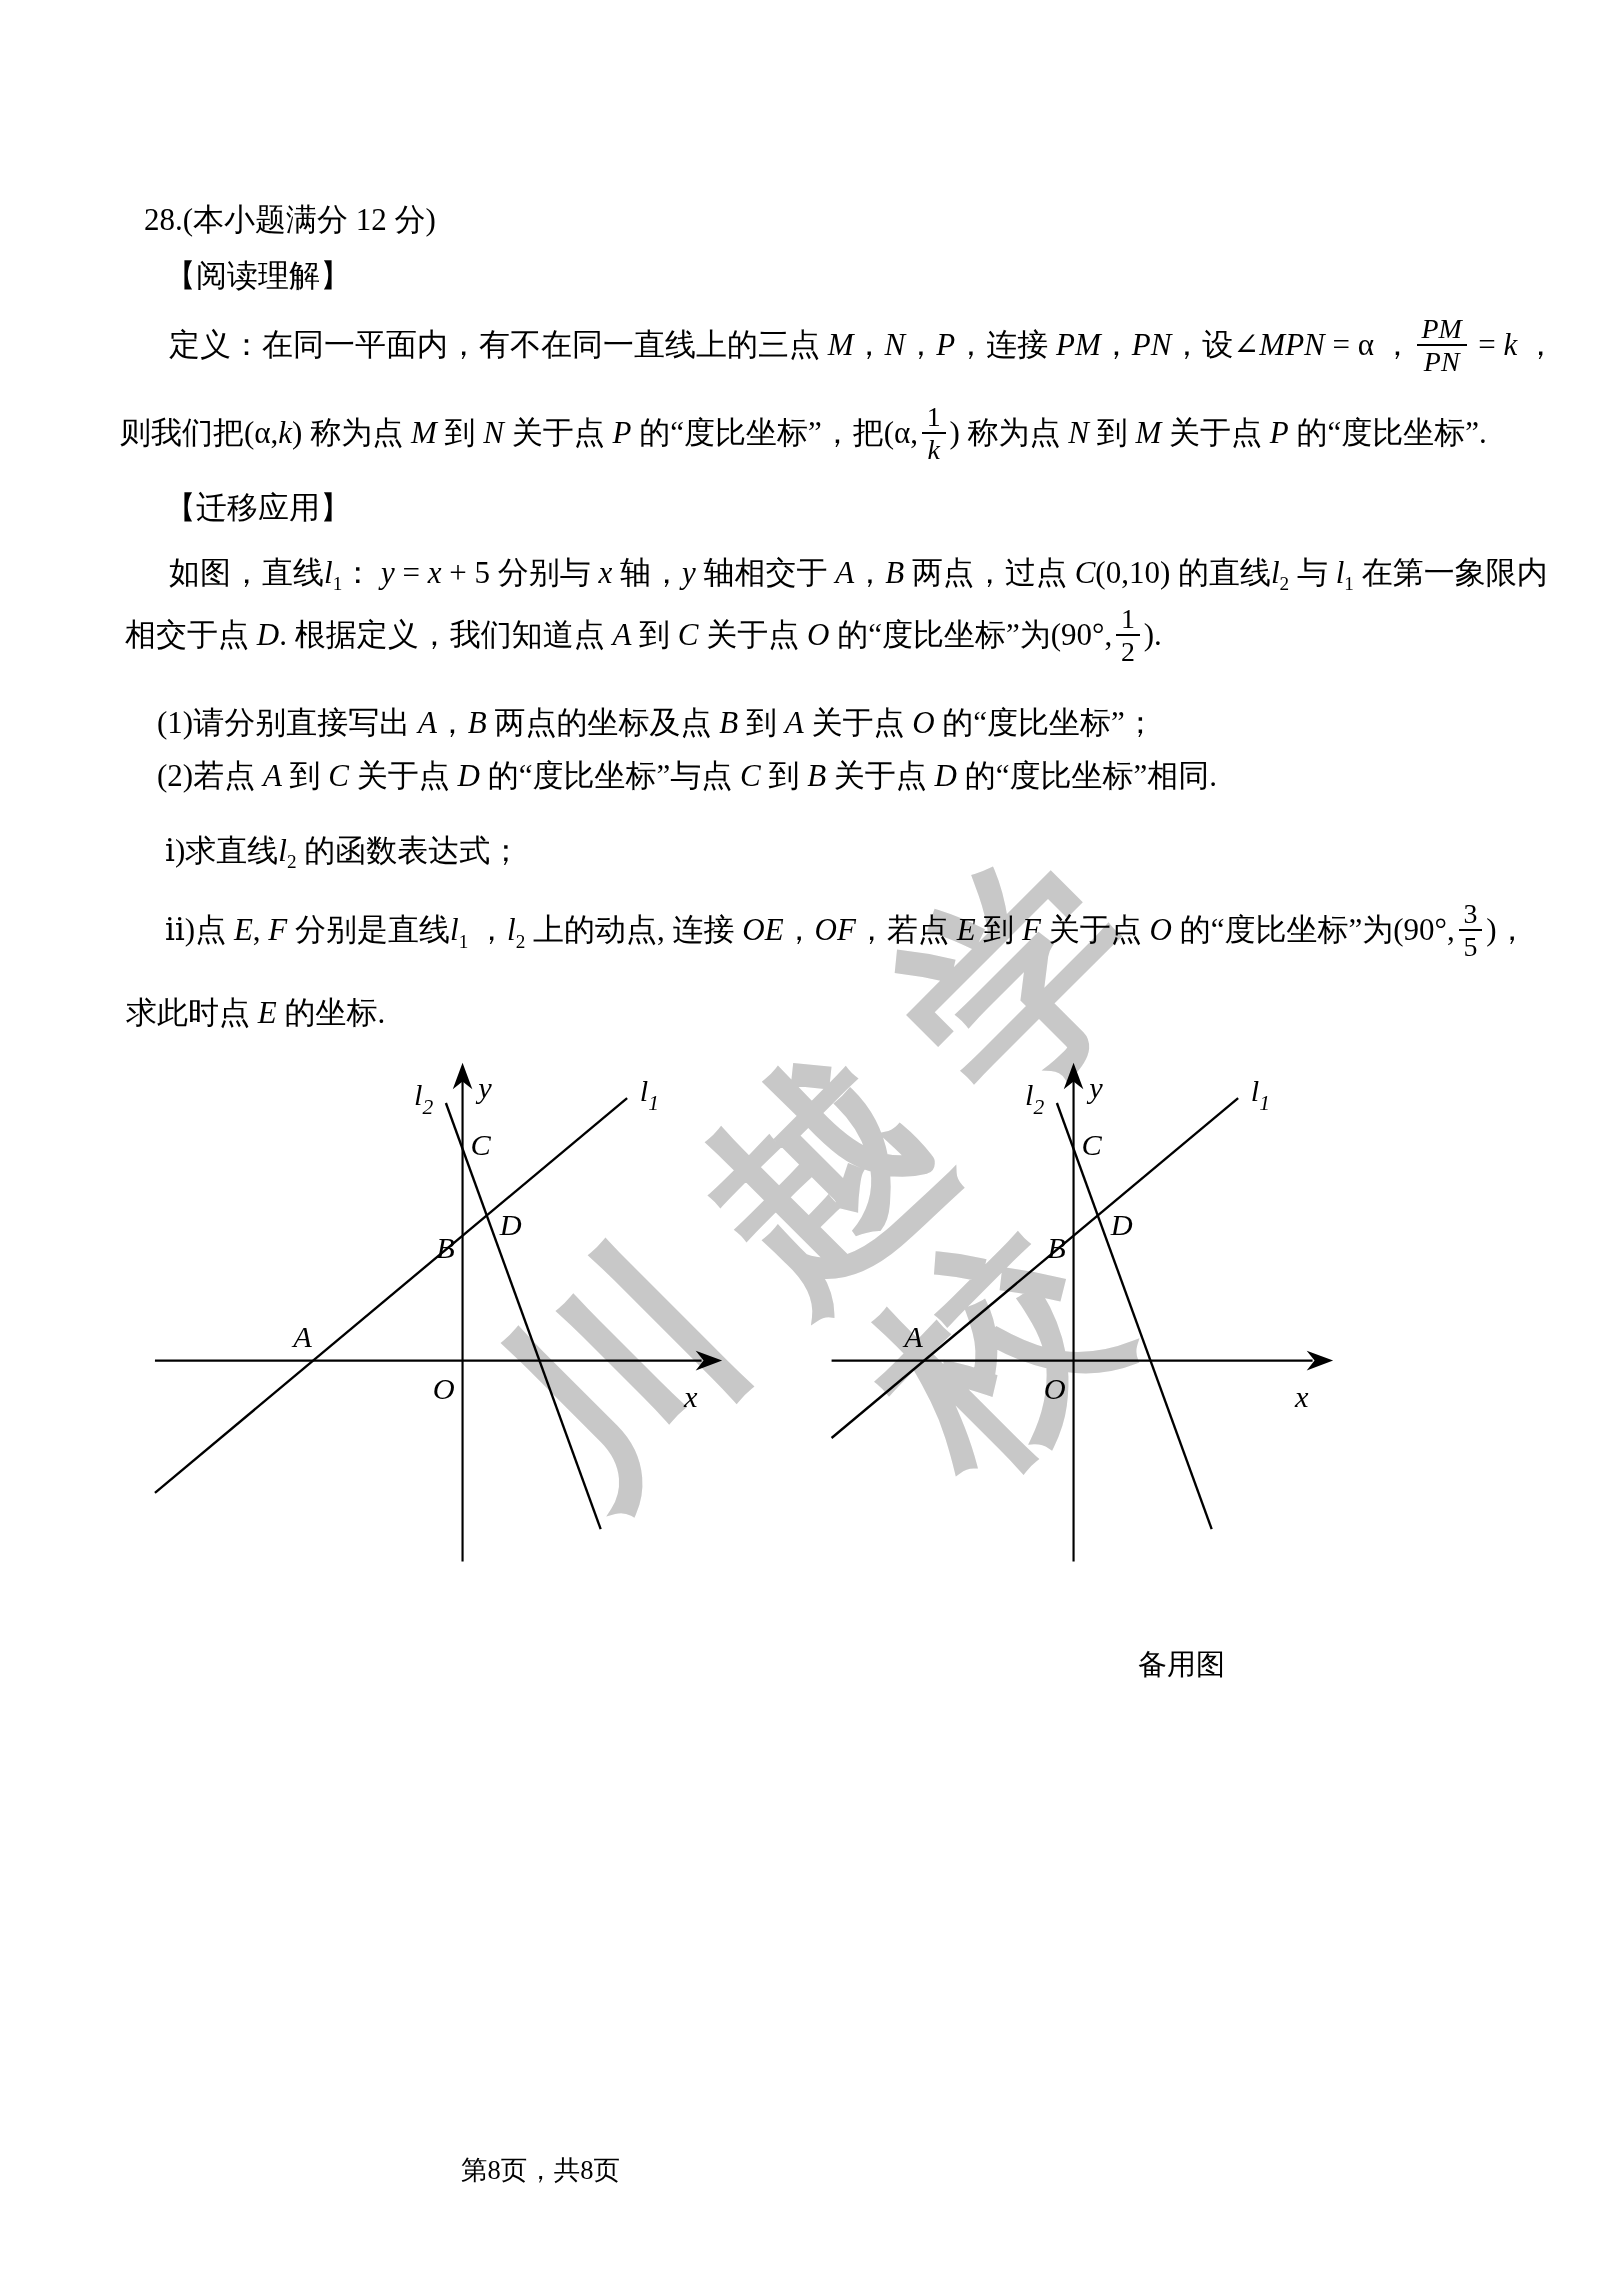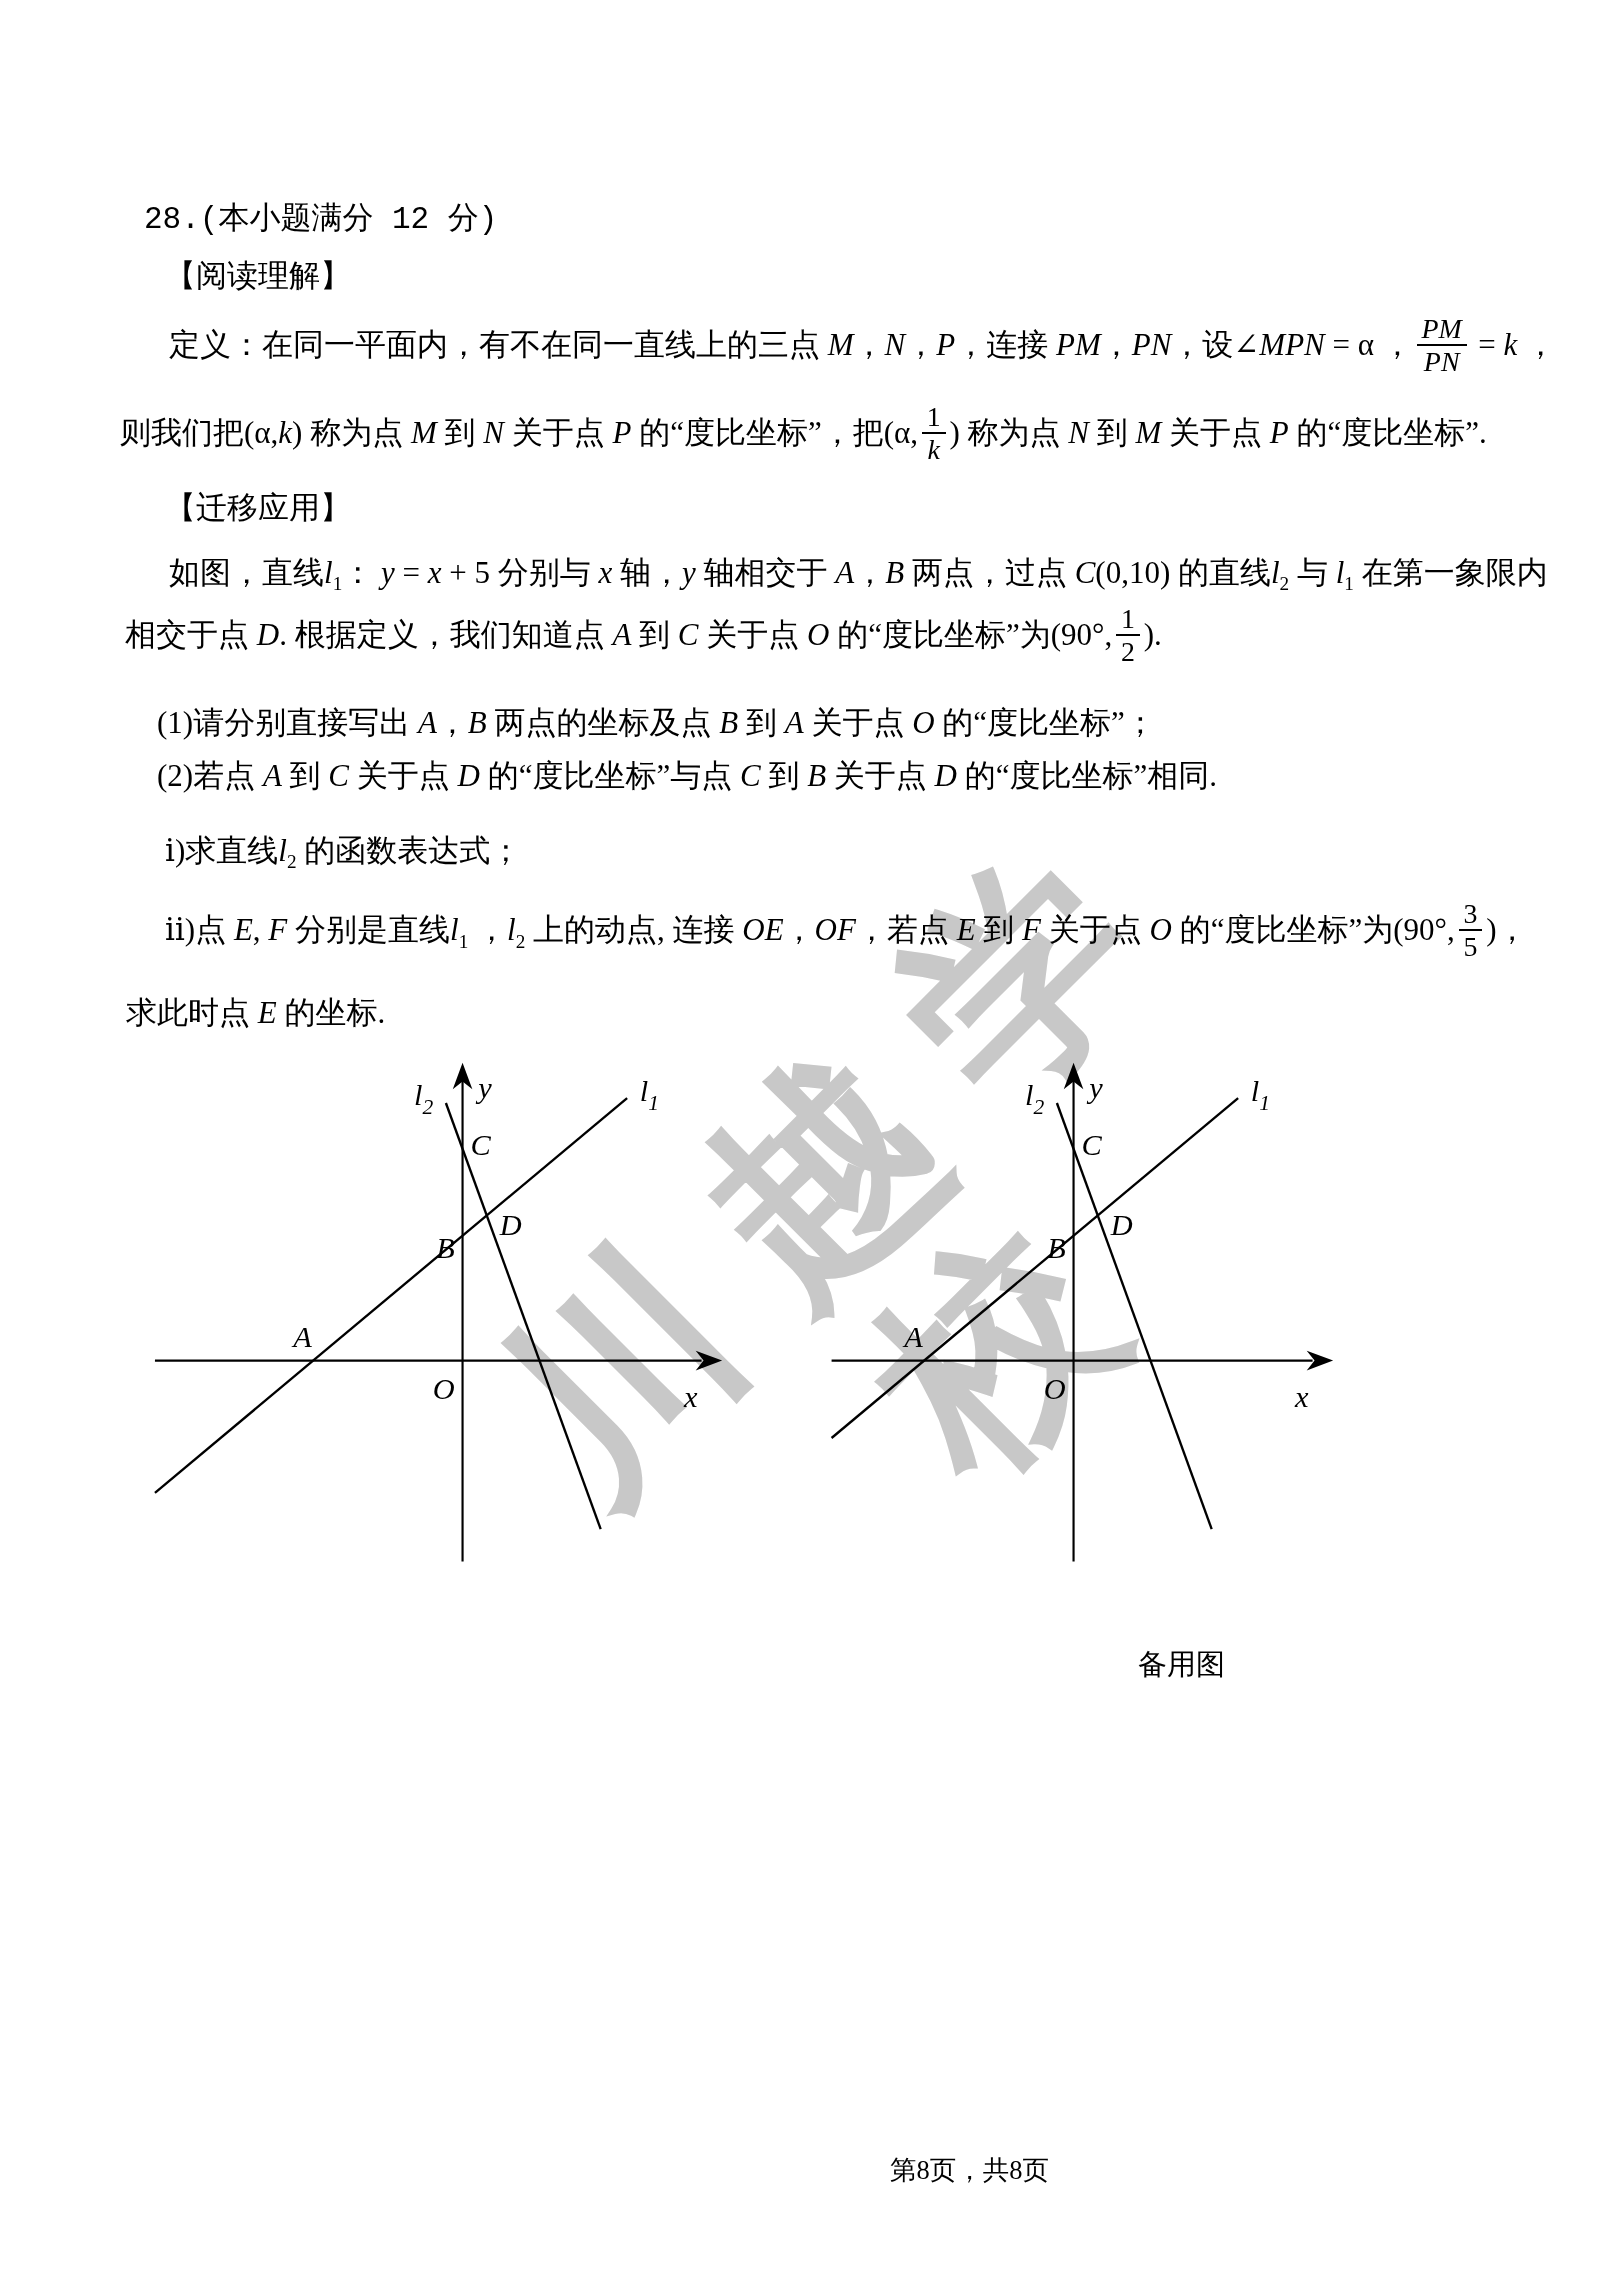--- a/index.html
+++ b/index.html
@@ -19,29 +19,29 @@
     position:absolute;left:304px;top:1034px;width:1078px;height:245px;
     line-height:245px;text-align:center;font-size:221px;letter-spacing:59px;
     font-weight:bold;z-index:0;transform:rotate(-45deg);user-select:none;
     font-family:"Liberation Serif","DejaVu Serif",serif;
   }
   .graph{position:absolute;width:588px;height:529px;z-index:1;}
   .graph text{font-family:"Liberation Serif","DejaVu Serif",serif;font-style:italic;font-size:31px;fill:#000;}
   .graph .sub{font-size:22px;}
   .caption{position:absolute;left:833px;top:1645px;width:392px;text-align:right;
            font-size:29px;z-index:2;}
-  .footer{position:absolute;left:461px;top:2152px;width:588px;text-align:right;
+  .footer{position:absolute;left:461px;top:2152px;width:588px;text-align:left;
           font-size:26.5px;z-index:2;}
 </style>
 </head>
 <body>
 
 <div class="watermark" style="color:#c8c8c8;">川越学校</div>
 
-<div class="line" style="left:144px;top:199px;font-family:Liberation Mono, monospace;">28.(本小题满分 12 分)</div>
+<div class="line" style="left:144px;top:199px;">28.(本小题满分 12 分)</div>
 <div class="line" style="left:165px;top:255px;">【阅读理解】</div>
 <div class="line" style="left:169px;top:316px;">定义：在同一平面内，有不在同一直线上的三点 <span class="v">M</span>，<span class="v">N</span>，<span class="v">P</span>，连接 <span class="v">PM</span>，<span class="v">PN</span>，设∠<span class="v">MPN</span> = α ，<span class="frac"><span class="num v">PM</span><span class="den v">PN</span></span> = <span class="v">k</span> ，</div>
 <div class="line" style="left:120px;top:404px;">则我们把(α,<span class="v">k</span>) 称为点 <span class="v">M</span> 到 <span class="v">N</span> 关于点 <span class="v">P</span> 的“度比坐标”，把(α,<span class="frac"><span class="num">1</span><span class="den v">k</span></span>) 称为点 <span class="v">N</span> 到 <span class="v">M</span> 关于点 <span class="v">P</span> 的“度比坐标”.</div>
 <div class="line" style="left:165px;top:487px;text-align:right;">【迁移应用】</div>
 <div class="line" style="left:169px;top:552px;text-align:right;">如图，直线<span class="v">l</span><sub>1</sub>： <span class="v">y</span> = <span class="v">x</span> + 5 分别与 <span class="v">x</span> 轴，<span class="v">y</span> 轴相交于 <span class="v">A</span>，<span class="v">B</span> 两点，过点 <span class="v">C</span>(0,10) 的直线<span class="v">l</span><sub>2</sub> 与 <span class="v">l</span><sub>1</sub> 在第一象限内</div>
 <div class="line" style="left:125px;top:606px;">相交于点 <span class="v">D</span>.  根据定义，我们知道点 <span class="v">A</span> 到 <span class="v">C</span> 关于点 <span class="v">O</span> 的“度比坐标”为(90°,<span class="frac"><span class="num">1</span><span class="den">2</span></span>).</div>
 <div class="line" style="left:157px;top:702px;">(1)请分别直接写出 <span class="v">A</span>，<span class="v">B</span> 两点的坐标及点 <span class="v">B</span> 到 <span class="v">A</span> 关于点 <span class="v">O</span> 的“度比坐标”；</div>
 <div class="line" style="left:157px;top:755px;">(2)若点 <span class="v">A</span> 到 <span class="v">C</span> 关于点 <span class="v">D</span> 的“度比坐标”与点 <span class="v">C</span> 到 <span class="v">B</span> 关于点 <span class="v">D</span> 的“度比坐标”相同.</div>
 <div class="line" style="left:165px;top:830px;">ⅰ)求直线<span class="v">l</span><sub>2</sub> 的函数表达式；</div>
 <div class="line" style="left:165px;top:901px;">ⅱ)点 <span class="v">E</span>, <span class="v">F</span> 分别是直线<span class="v">l</span><sub>1</sub> ，<span class="v">l</span><sub>2</sub> 上的动点, 连接 <span class="v">OE</span>，<span class="v">OF</span>，若点 <span class="v">E</span> 到 <span class="v">F</span> 关于点 <span class="v">O</span> 的“度比坐标”为(90°,<span class="frac"><span class="num">3</span><span class="den">5</span></span>)，</div>

